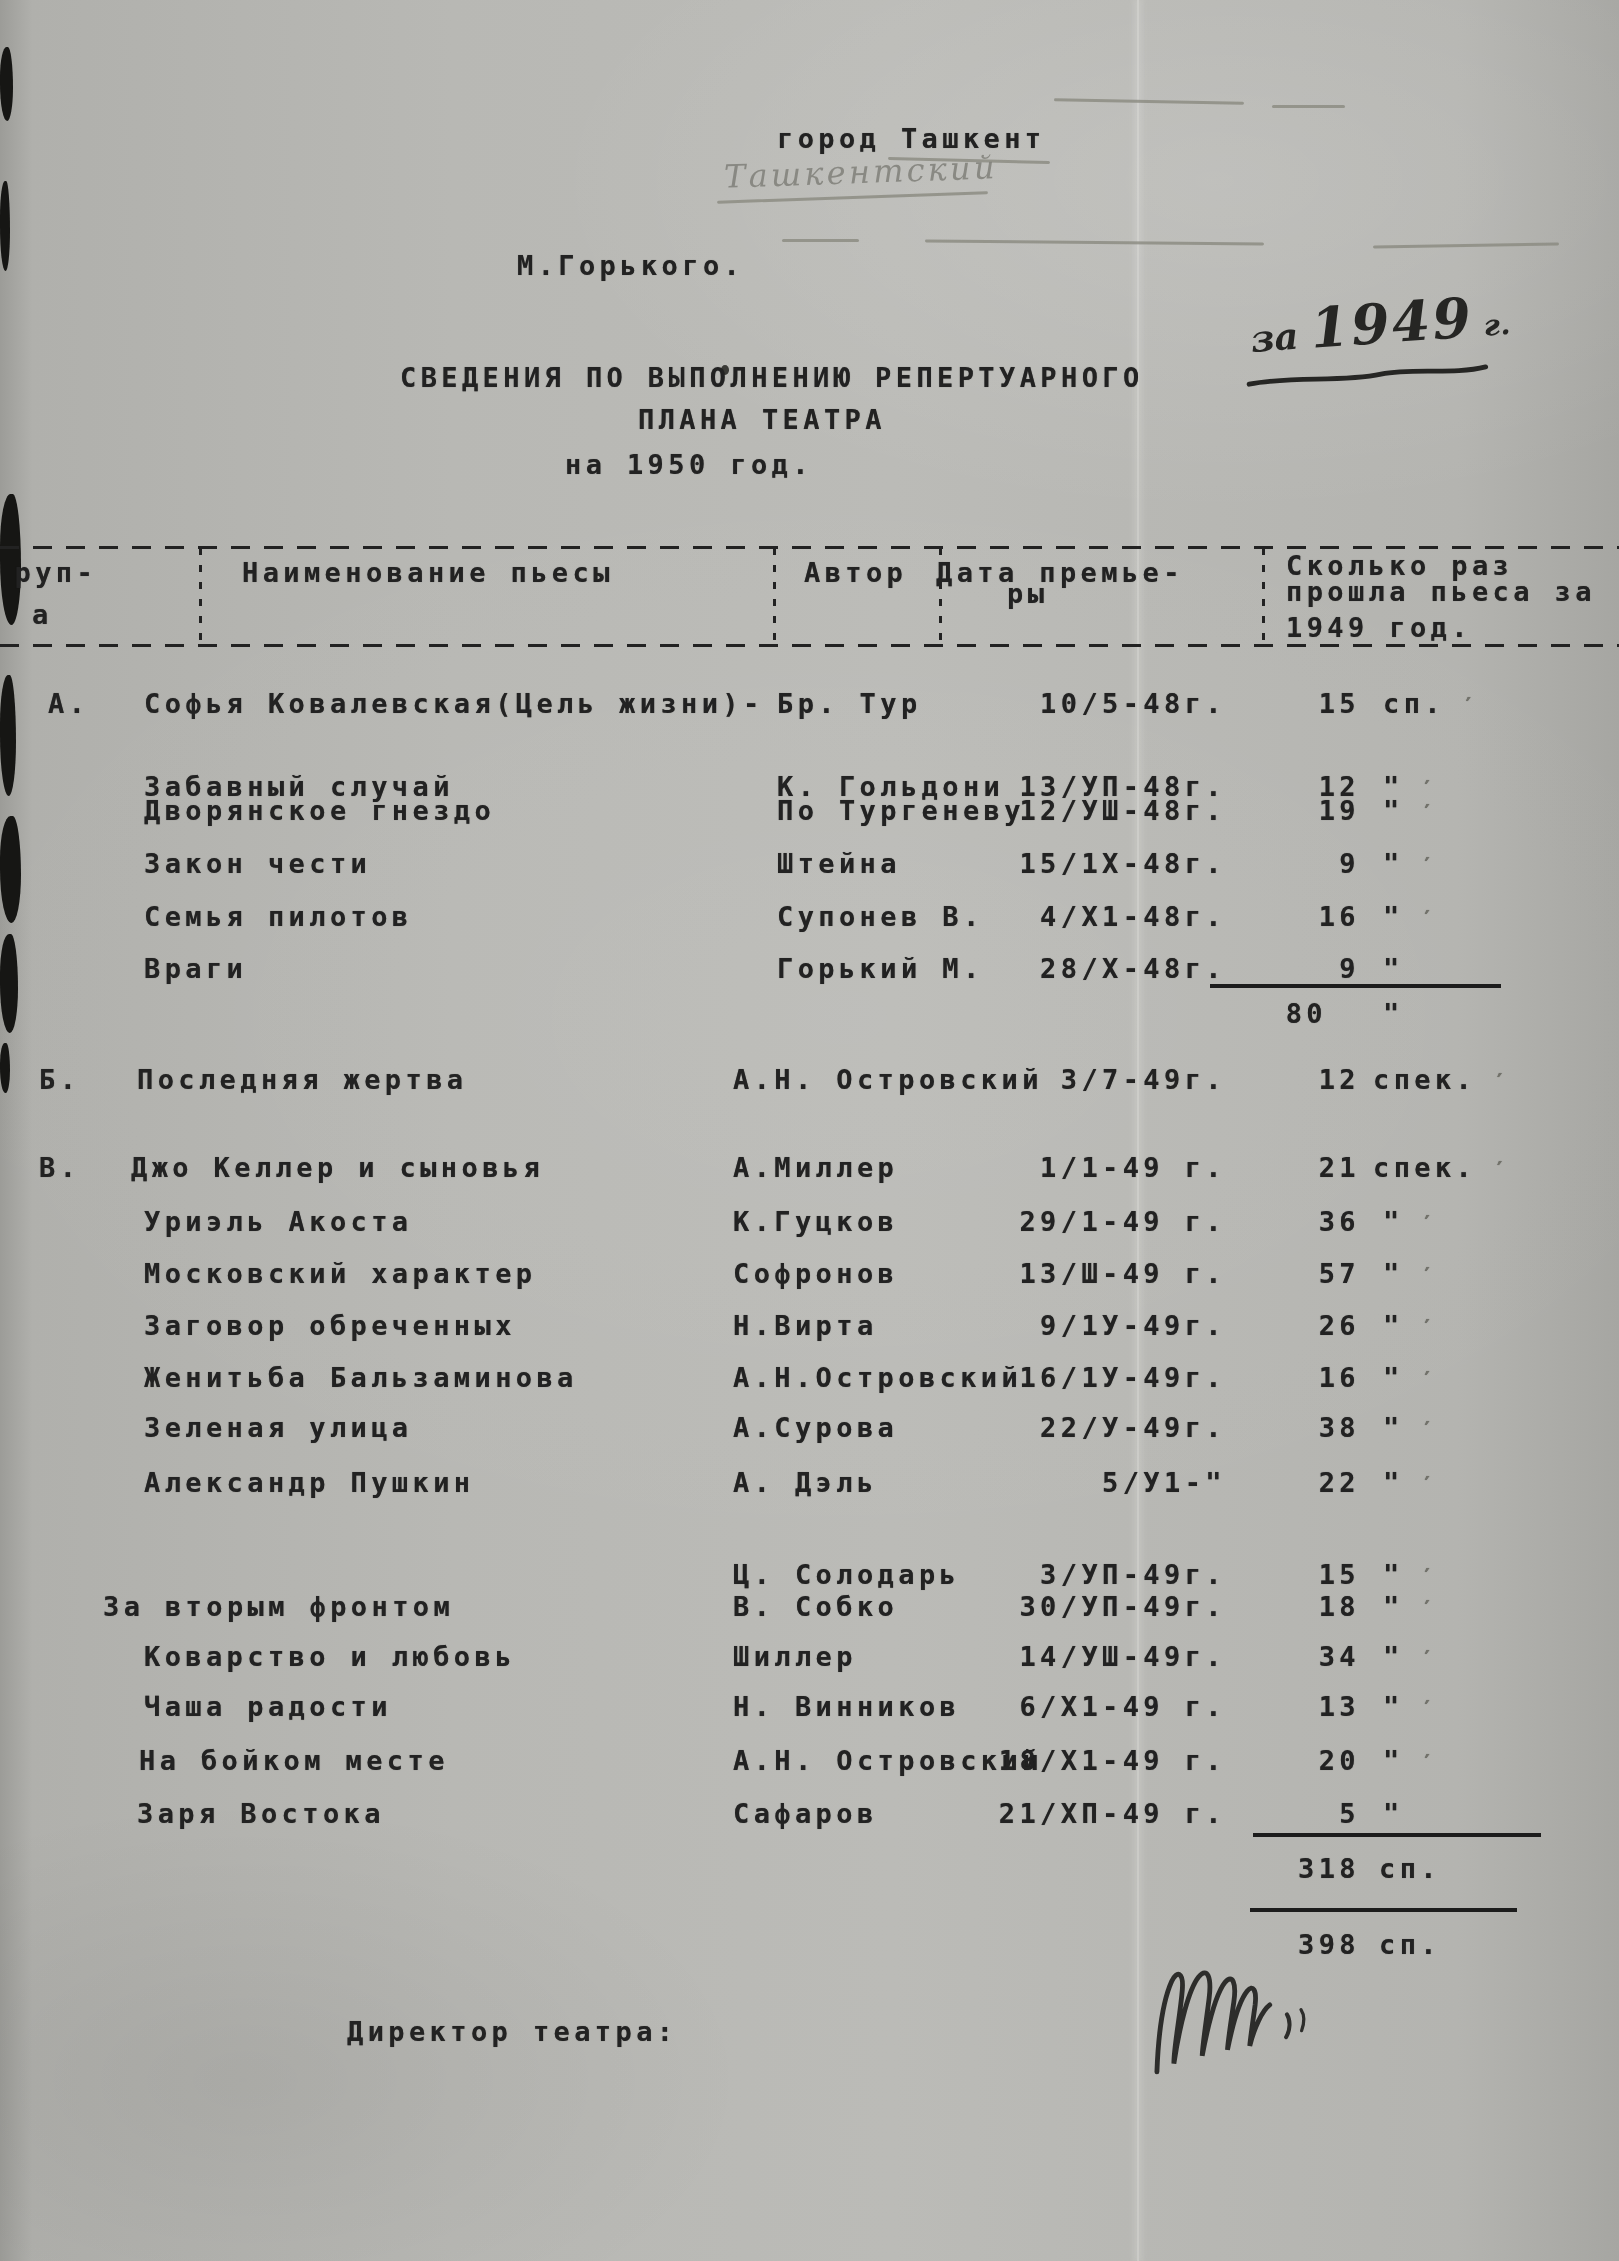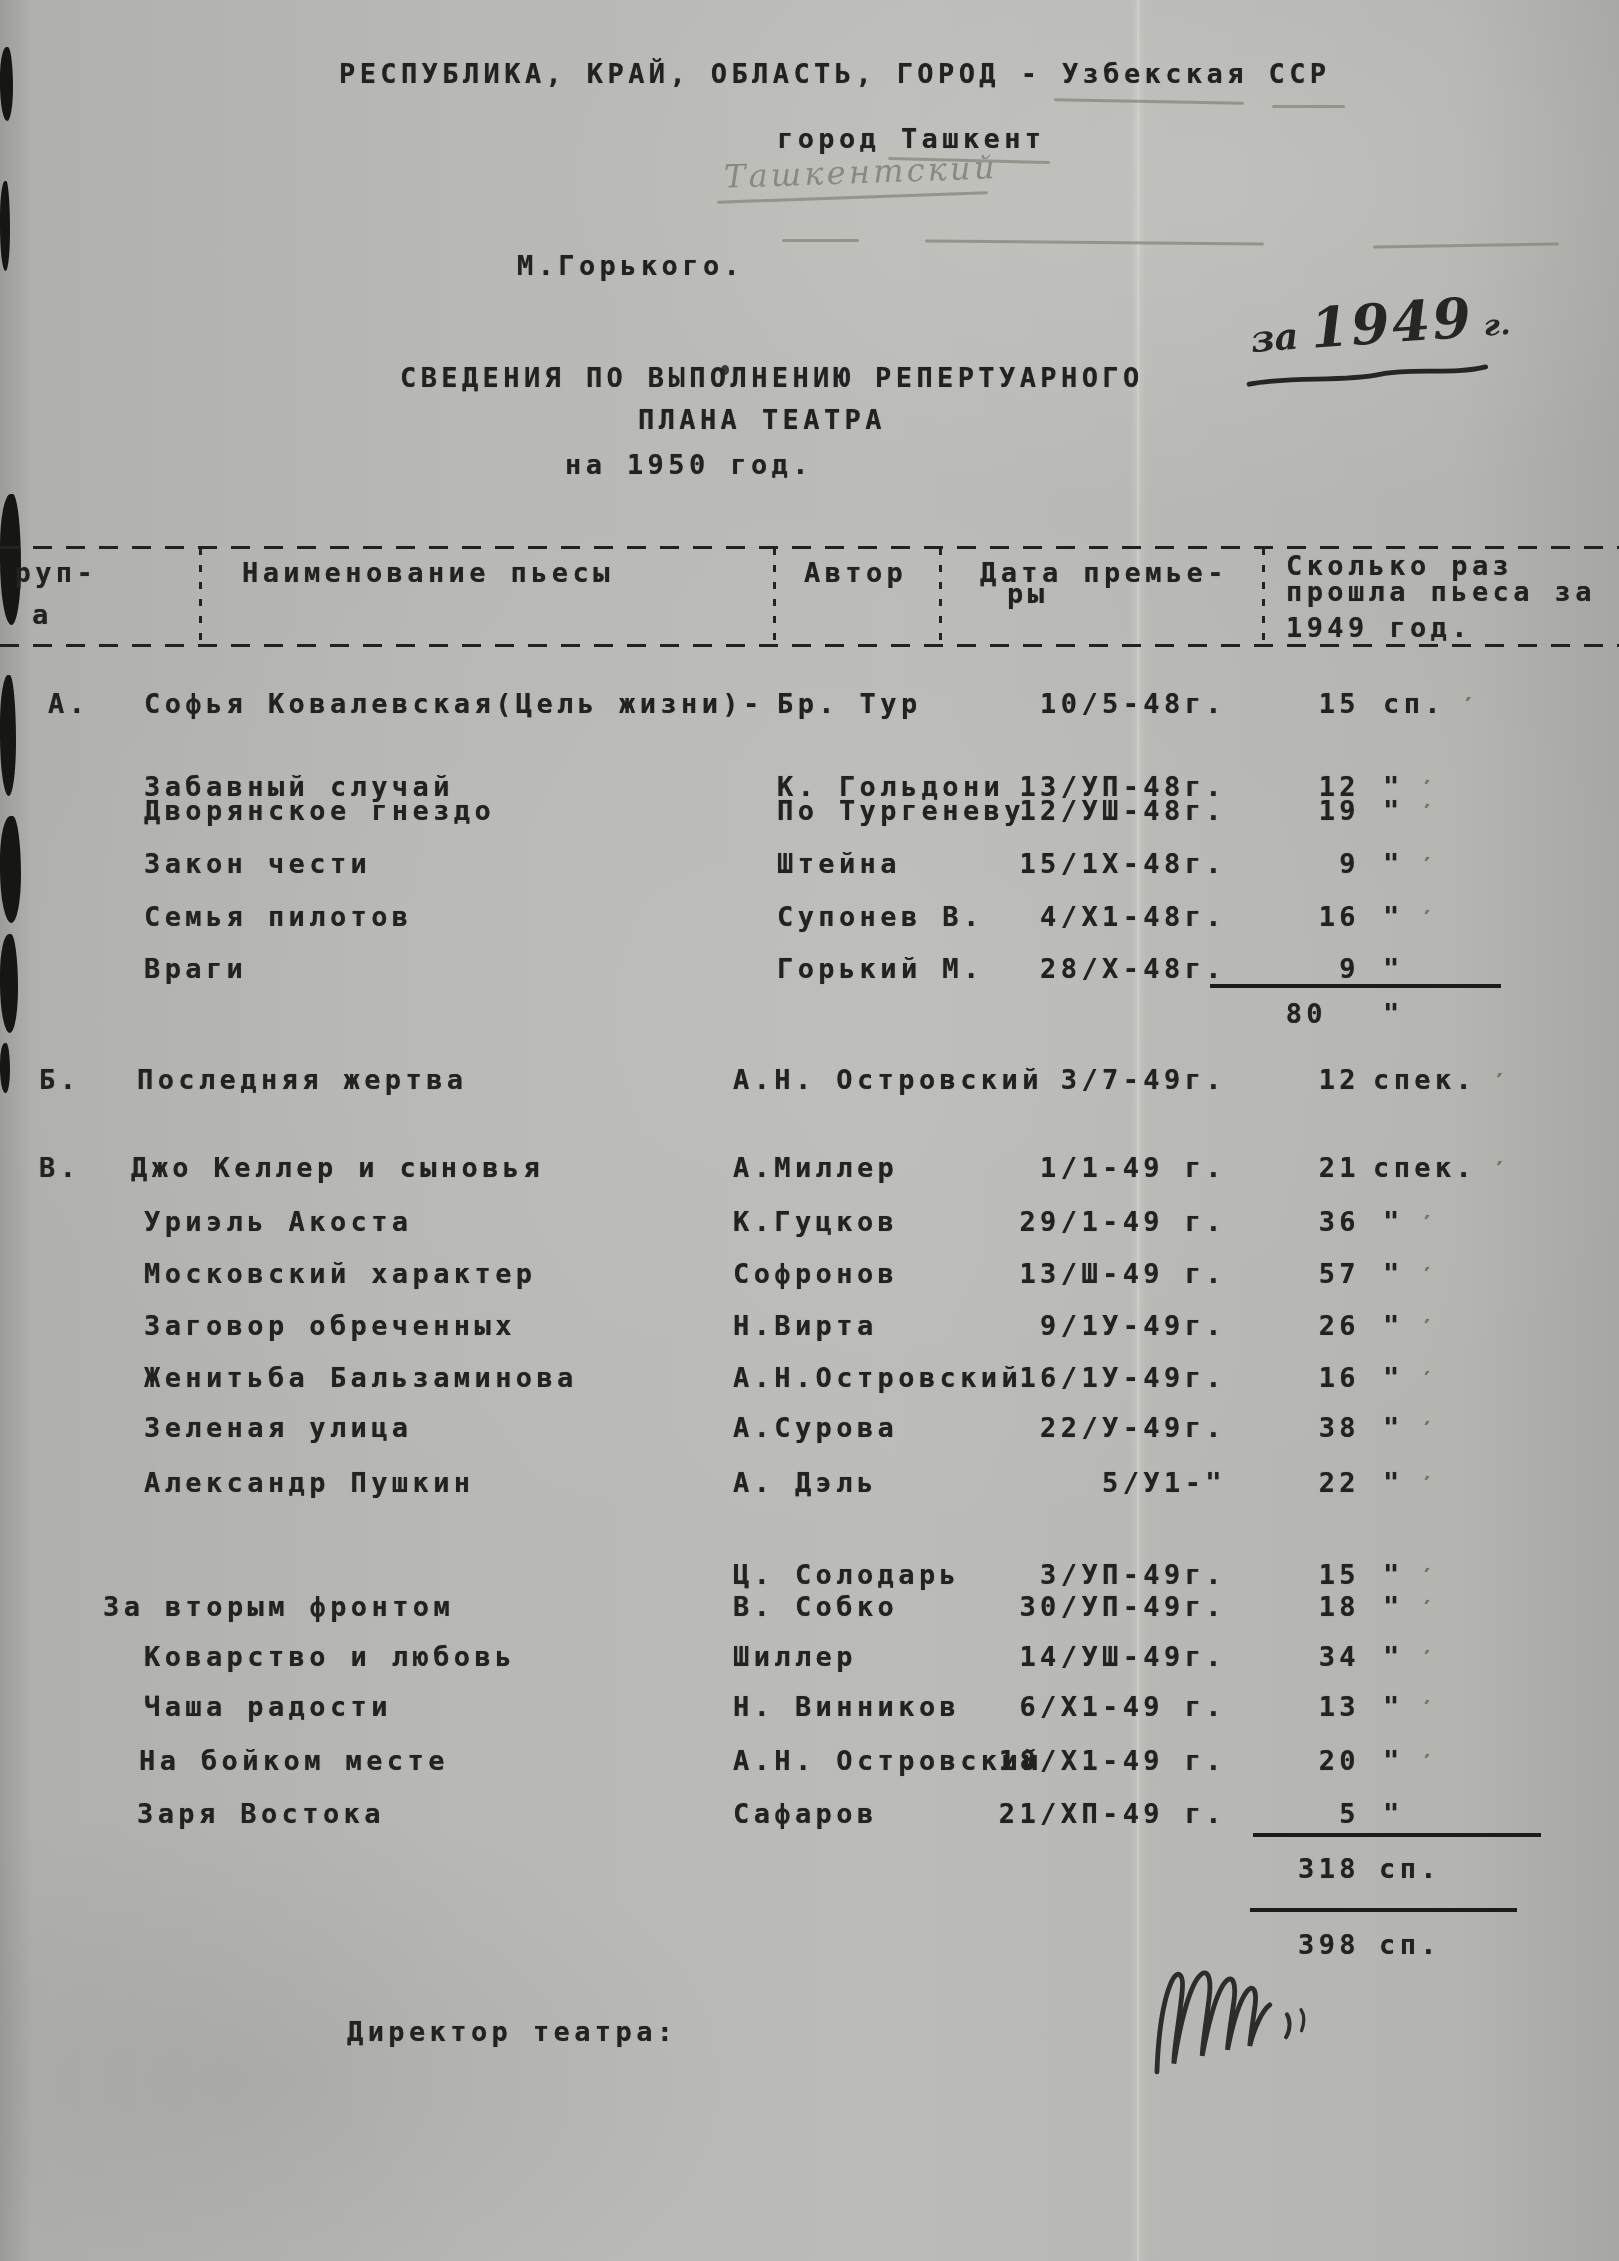--- a/index.html
+++ b/index.html
@@ -47,21 +47,20 @@
   <div class="em" style="left:0;top:47px;width:13px;height:74px"></div>
   <div class="em" style="left:0;top:181px;width:9.7px;height:90px"></div>
   <div class="em" style="left:0;top:494px;width:21px;height:131px"></div>
   <div class="em" style="left:0;top:675px;width:16px;height:121px"></div>
   <div class="em" style="left:0;top:816px;width:21px;height:107px"></div>
   <div class="em" style="left:0;top:934px;width:18px;height:99px"></div>
   <div class="em" style="left:0;top:1043px;width:9.7px;height:50px"></div>
   <div class="speck" style="left:721px;top:365px;width:8px;height:9.7px"></div>
   <div class="crv"></div>
 
-  <div class="line tx" style="left:339px;top:58px"><span>РЕСПУБЛИКА, КРАЙ, ОБЛАСТЬ, ГОРОД - </span><span>Узбекская</span><span> ССР</span></div>
   <div class="pl" style="left:1054px;top:100px;width:190px;transform:rotate(1deg)"></div>
   <div class="pl" style="left:1272px;top:105px;width:73px"></div>
 
   <div class="line tx" style="left:777px;top:123px"><span>город </span><span>Ташкент</span></div>
   <div class="pl" style="left:888px;top:159px;width:162px;transform:rotate(1.5deg)"></div>
   <div class="hw hw-city">Ташкентский</div>
   <div class="pl" style="left:717px;top:196px;width:271px;transform:rotate(-2deg)"></div>
 
   <div class="pl" style="left:782px;top:239px;width:77px"></div>
   <div class="pl" style="left:925px;top:241px;width:339px;transform:rotate(.5deg)"></div>
@@ -81,21 +80,21 @@
   <div class="dh" style="top:644px"></div>
   <div class="dv" style="left:199px"></div>
   <div class="dv" style="left:773px"></div>
   <div class="dv" style="left:939px"></div>
   <div class="dv" style="left:1262px"></div>
 
   <div class="line tx" style="left:14.5px;top:557px">руп-</div>
   <div class="line tx" style="left:32px;top:599px">а</div>
   <div class="line tx" style="left:242px;top:557px">Наименование пьесы</div>
   <div class="line tx" style="left:804px;top:557px">Автор</div>
-  <div class="line tx" style="left:980px;top:557px">Дата премье-</div>
+  <div class="line tx" style="left:936px;top:557px">Дата премье-</div>
   <div class="line tx" style="left:1007px;top:578px">ры</div>
   <div class="line tx" style="left:1286px;top:552px;line-height:27.5px">Сколько раз</div>
   <div class="line tx" style="left:1286px;top:578px;line-height:27.5px">прошла пьеса за</div>
   <div class="line tx" style="left:1286px;top:612px">1949 год.</div>
 
   <div class="trow tx" style="top:688px">
     <span class="cg">А.</span>
     <span class="cn">Софья Ковалевская(Цель жизни)-</span>
     <span class="ca">Бр. Тур</span>
     <span class="cd">10/5-48г.</span>

